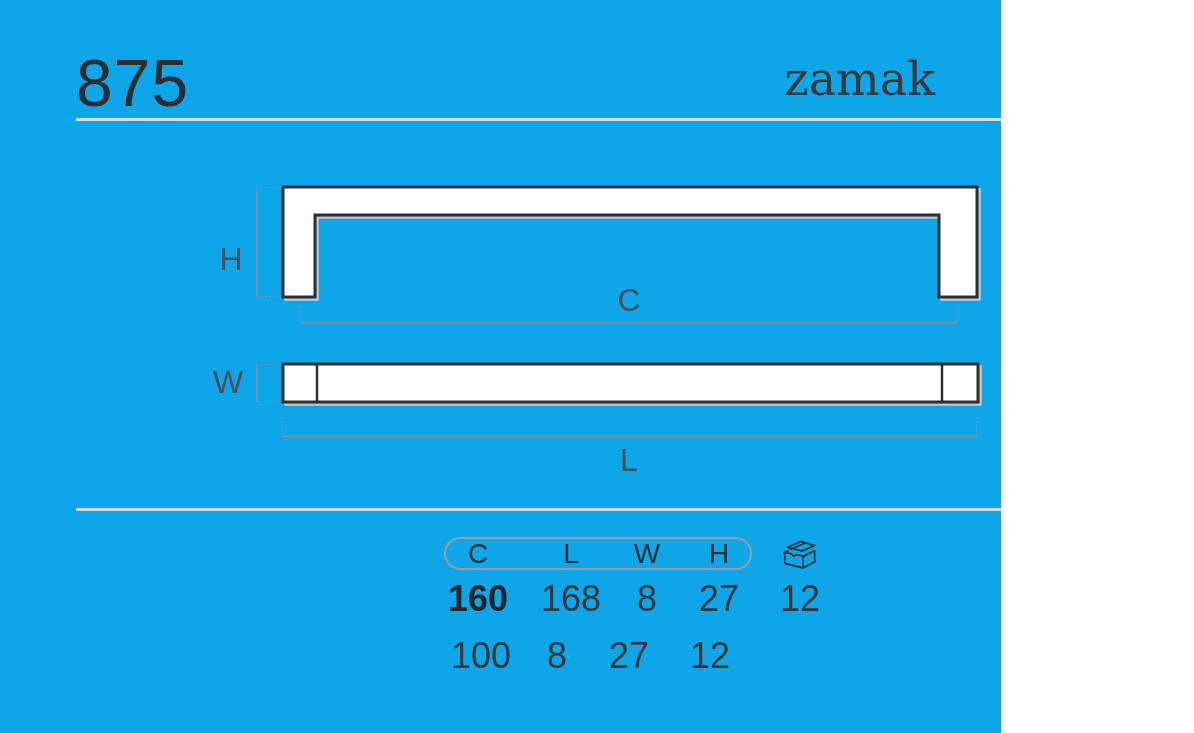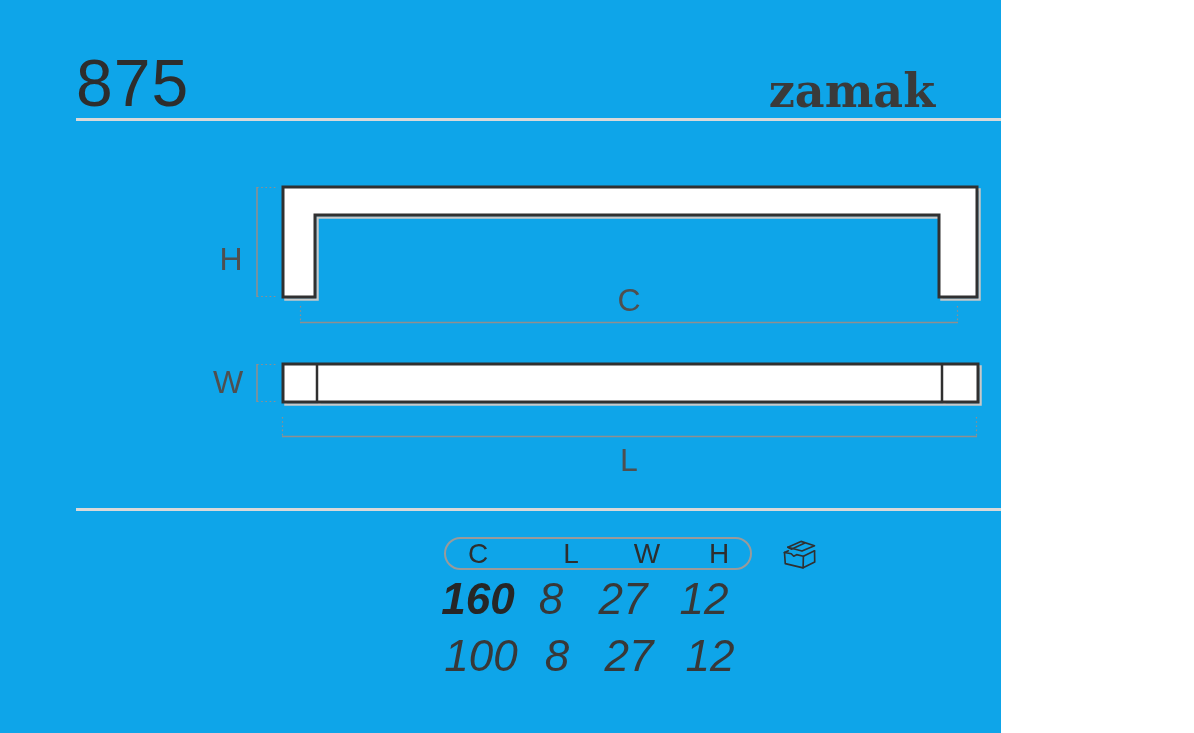--- a/index.html
+++ b/index.html
@@ -18,25 +18,25 @@
     top: 50px;
     font-size: 66px;
     line-height: 1;
     font-weight: 500;
     letter-spacing: 1px;
     color: #2d2d2d;
   }
   .material {
     position: absolute;
     right: 66px;
-    top: 68px;
+    top: 56px;
     font-family: "DejaVu Serif", serif;
     font-size: 46px;
     line-height: 1;
-    font-weight: 700;
+    font-weight: 400;
     color: #3a3a3a;
   }
   .divider {
     position: absolute;
     left: 76px;
     width: 1046px;
     height: 3px;
     background: #d9d9d9;
   }
   .divider-top { top: 118px; }
@@ -87,23 +87,22 @@
     color: #2e2e2e;
   }
   .header-row .col-q {
     display: flex;
     align-items: center;
     justify-content: center;
   }
   .data-row {
     line-height: 57px;
     height: 57px;
-    font-size: 44px;
+    font-size: 36px;
     color: #383838;
-    font-style: italic;
   }
   .data-row:first-of-type { margin-top: 16px; }
   .data-row .col-c { font-weight: 700; color: #262626; }
 </style>
 </head>
 <body>
 
 <div class="page">
 
   <div class="product-code">875</div>
@@ -174,20 +173,21 @@
           <path d="M4,15 L8,13.2"></path>
           <path d="M4,15 L11,16.3 L13.5,18.8 L16.5,17.2 L23.5,18.8 L35,13.2"></path>
           <path d="M4,15 L4.8,26.5 L23.2,30.8 L35.2,24.8 L35,13.2"></path>
           <path d="M23.5,18.8 L23.2,30.8"></path>
         </svg>
       </div>
     </div>
 
     <div class="t-row data-row">
       <div class="cell col-c">160</div>
+      <div class="cell col-l">168</div>
       <div class="cell col-w">8</div>
       <div class="cell col-h">27</div>
       <div class="cell col-q">12</div>
     </div>
 
     <div class="t-row data-row">
       <div class="cell col-l">100</div>
       <div class="cell col-w">8</div>
       <div class="cell col-h">27</div>
       <div class="cell col-q">12</div>

